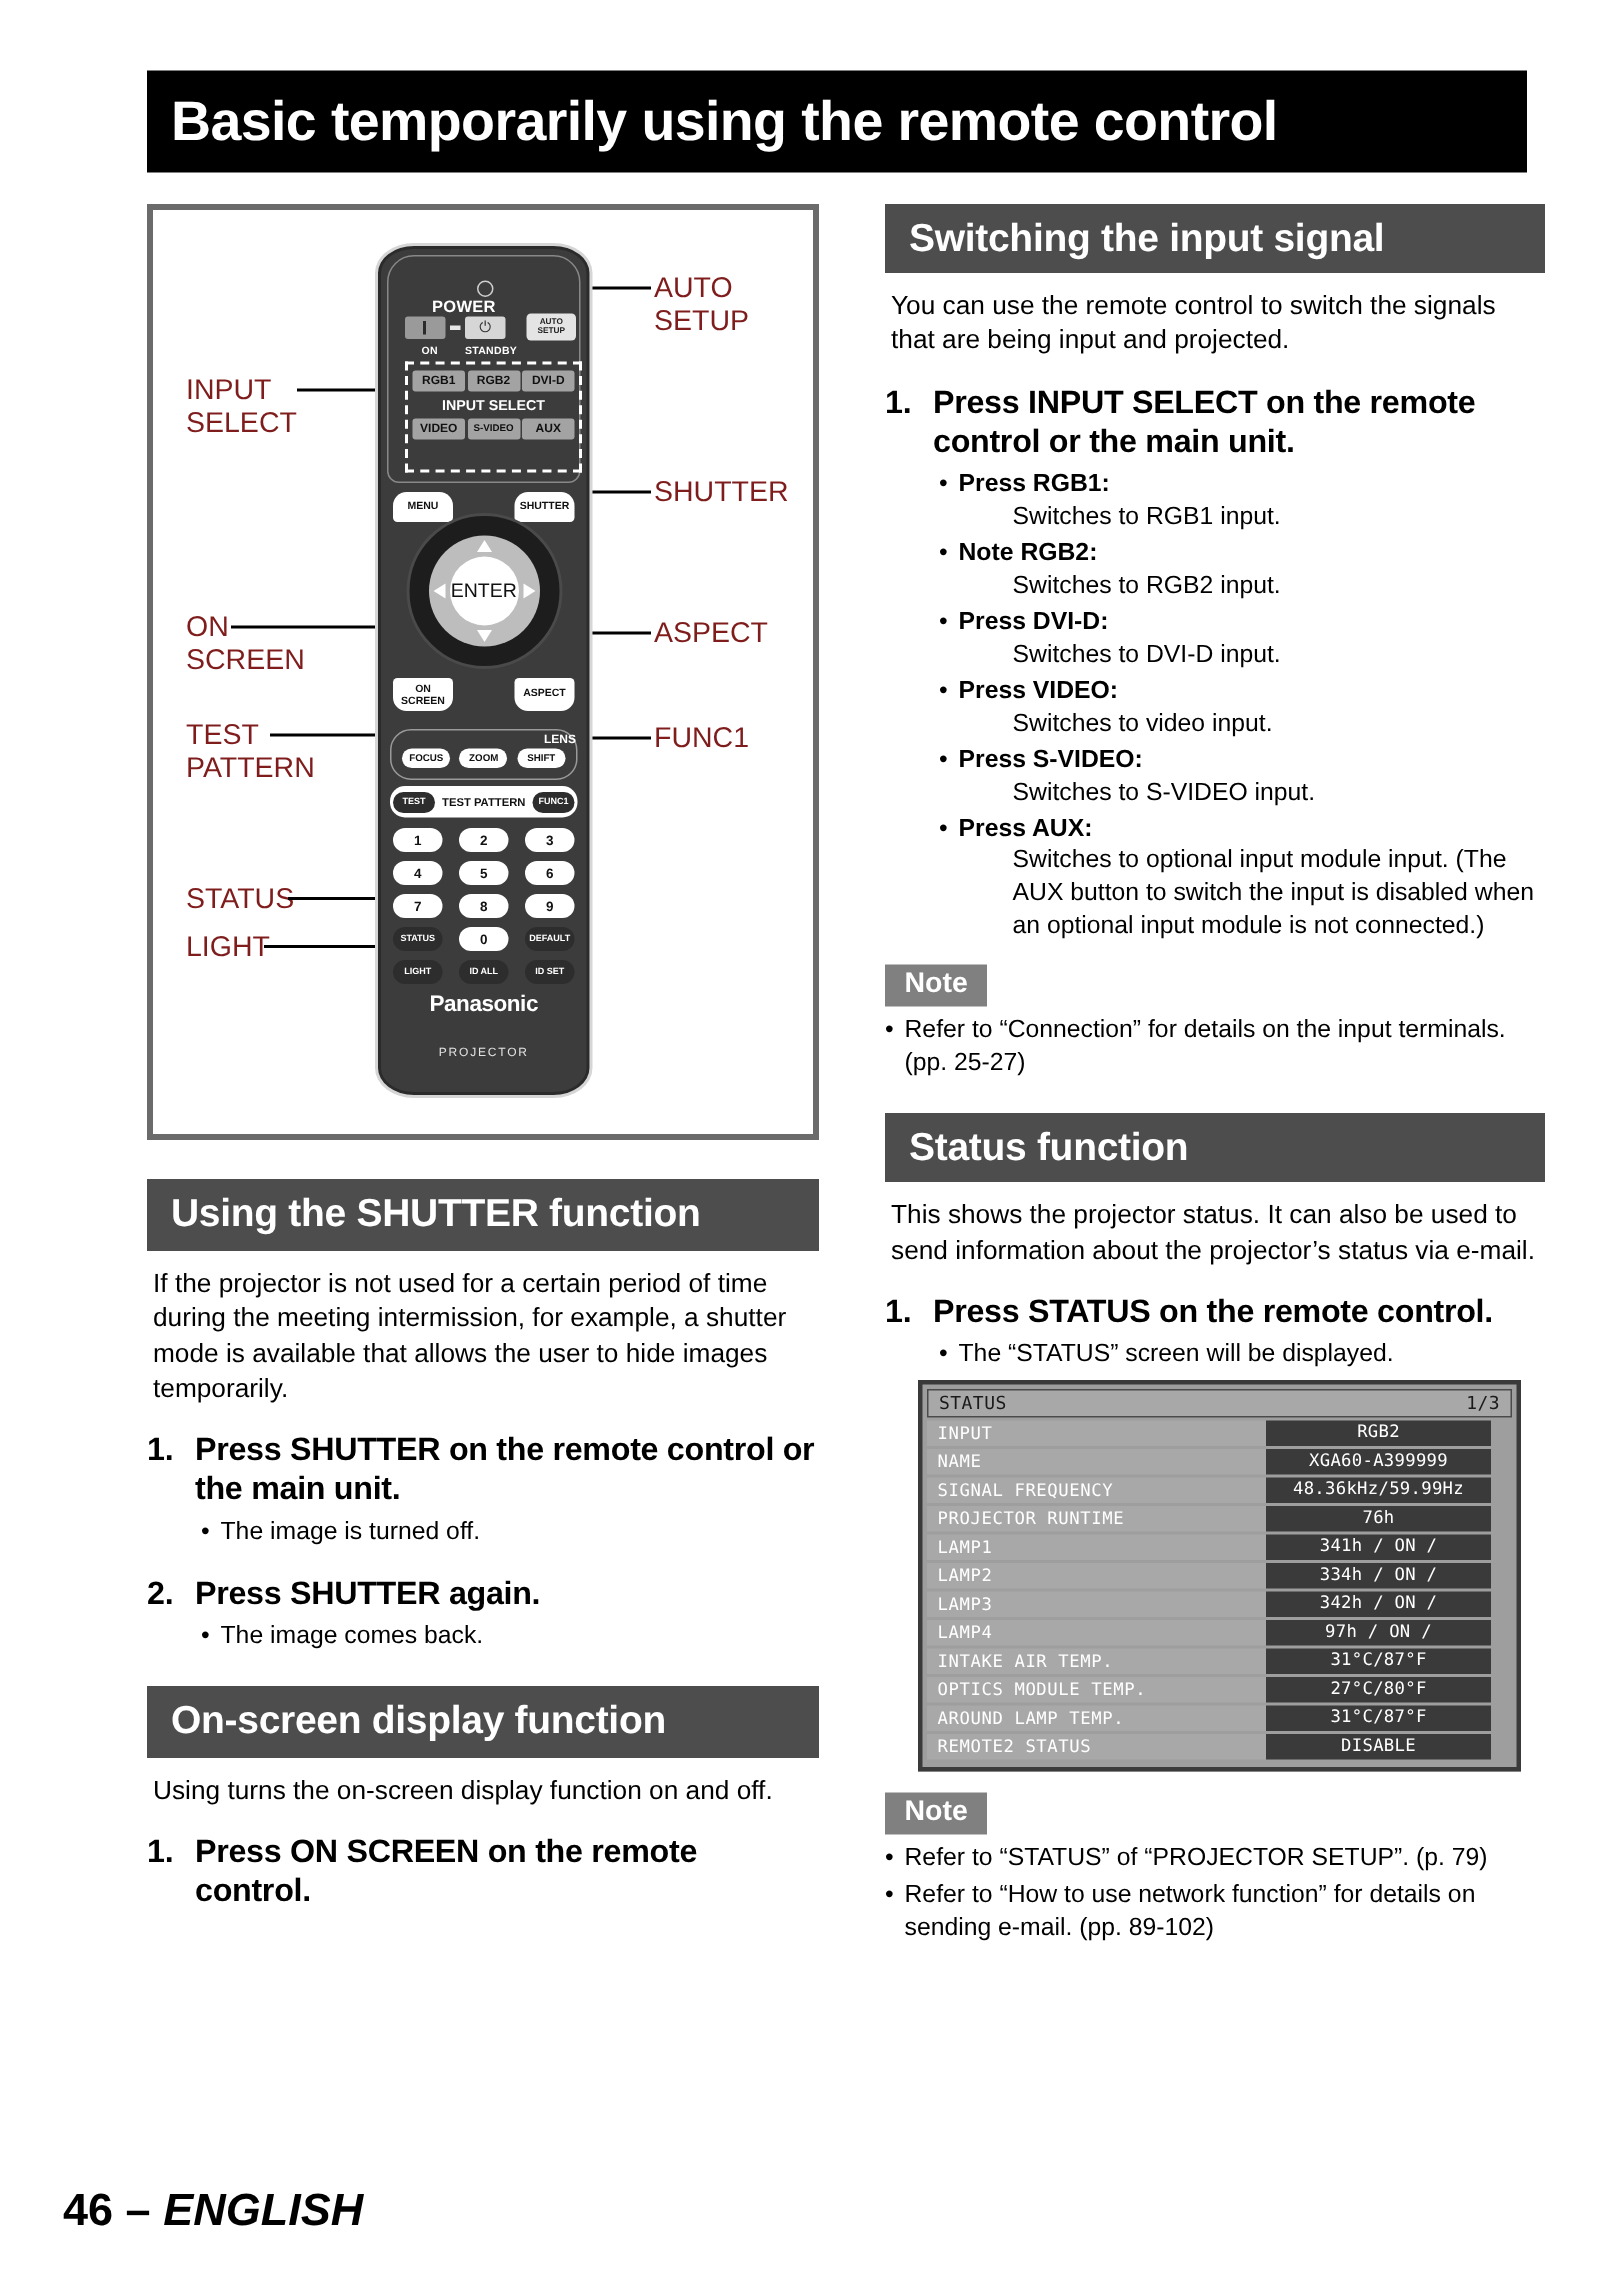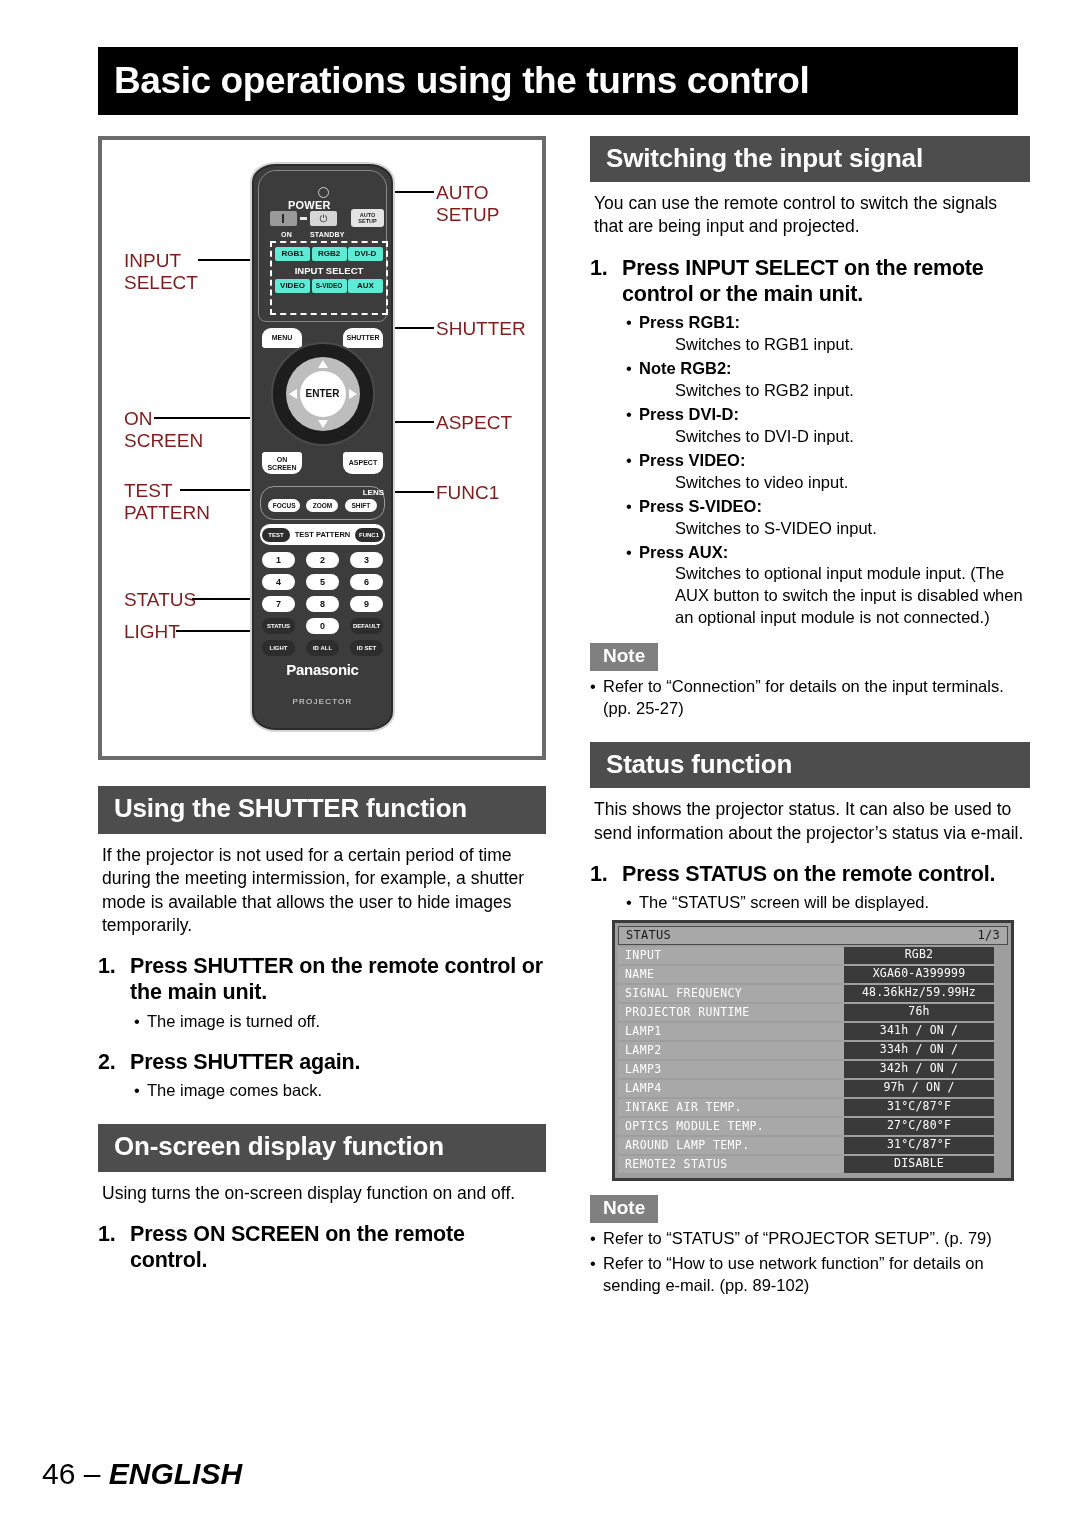--- a/index.html
+++ b/index.html
@@ -171,21 +171,21 @@
   }
 
   .input-group {
     position: absolute; left: 11px; top: 70px;
     width: 118px; height: 74px;
     border: 2px dashed #ffffff;
     padding: 4px 3px;
   }
   .input-row { display: flex; justify-content: space-between; }
   .ibtn {
-    background: #5eead4; color: #111;
+    background: #a3a3a3; color: #111;
     font-size: 8px; font-weight: bold;
     border-radius: 2px;
     width: 35px; height: 14px;
     text-align: center; line-height: 14px;
   }
   .ibtn.small { font-size: 6.5px; }
   .input-caption {
     color: #ffffff; font-size: 9.5px; font-weight: bold;
     text-align: center; margin: 4px 0 3px 0;
   }
@@ -207,21 +207,21 @@
   }
   .nav-ring {
     position: absolute; left: 50%; top: 50%;
     width: 74px; height: 74px; margin: -37px 0 0 -37px;
     border-radius: 50%; background: #bdbdbd;
   }
   .nav-enter {
     position: absolute; left: 50%; top: 50%;
     width: 46px; height: 46px; margin: -23px 0 0 -23px;
     border-radius: 50%; background: #ffffff;
-    color: #111; font-size: 10px; font-weight: bold;
+    color: #111; font-size: 13px; font-weight: normal;
     text-align: center; line-height: 46px;
   }
   .arrow { position: absolute; width: 0; height: 0; }
   .arrow.up    { left: 50%; top: 3px;    margin-left: -5px; border-left: 5px solid transparent; border-right: 5px solid transparent; border-bottom: 8px solid #ffffff; }
   .arrow.down  { left: 50%; bottom: 3px; margin-left: -5px; border-left: 5px solid transparent; border-right: 5px solid transparent; border-top: 8px solid #ffffff; }
   .arrow.left  { top: 50%; left: 3px;    margin-top: -5px;  border-top: 5px solid transparent; border-bottom: 5px solid transparent; border-right: 8px solid #ffffff; }
   .arrow.right { top: 50%; right: 3px;   margin-top: -5px;  border-top: 5px solid transparent; border-bottom: 5px solid transparent; border-left: 8px solid #ffffff; }
 
   .lens-group {
     position: absolute; left: 8px; top: 322px; right: 8px; height: 34px;
@@ -305,28 +305,28 @@
     letter-spacing: 0.2px;
     margin-right: 14px;
   }
 
   
   .footer {
     position: absolute;
     left: 42px; bottom: 36px;
     font-size: 30px;
   }
-  .footer .pg { font-weight: normal; font-style: normal; }
+  .footer .pg { font-weight: bold; font-style: normal; }
   .footer .en { font-style: italic; font-weight: bold; }
 </style>
 </head>
 <body>
 
 <div class="page-banner">
-  <h1>Basic operations using the turns control</h1>
+  <h1>Basic temporarily using the remote control</h1>
 </div>
 
 <div class="col-left">
 
   <div class="remote-figure">
     <div class="rf-inner">
 
       <div class="callout" style="left:22px; top:110px;">INPUT
 SELECT</div>
       <div class="leader" style="left:96px; top:119px; width:52px;"></div>

